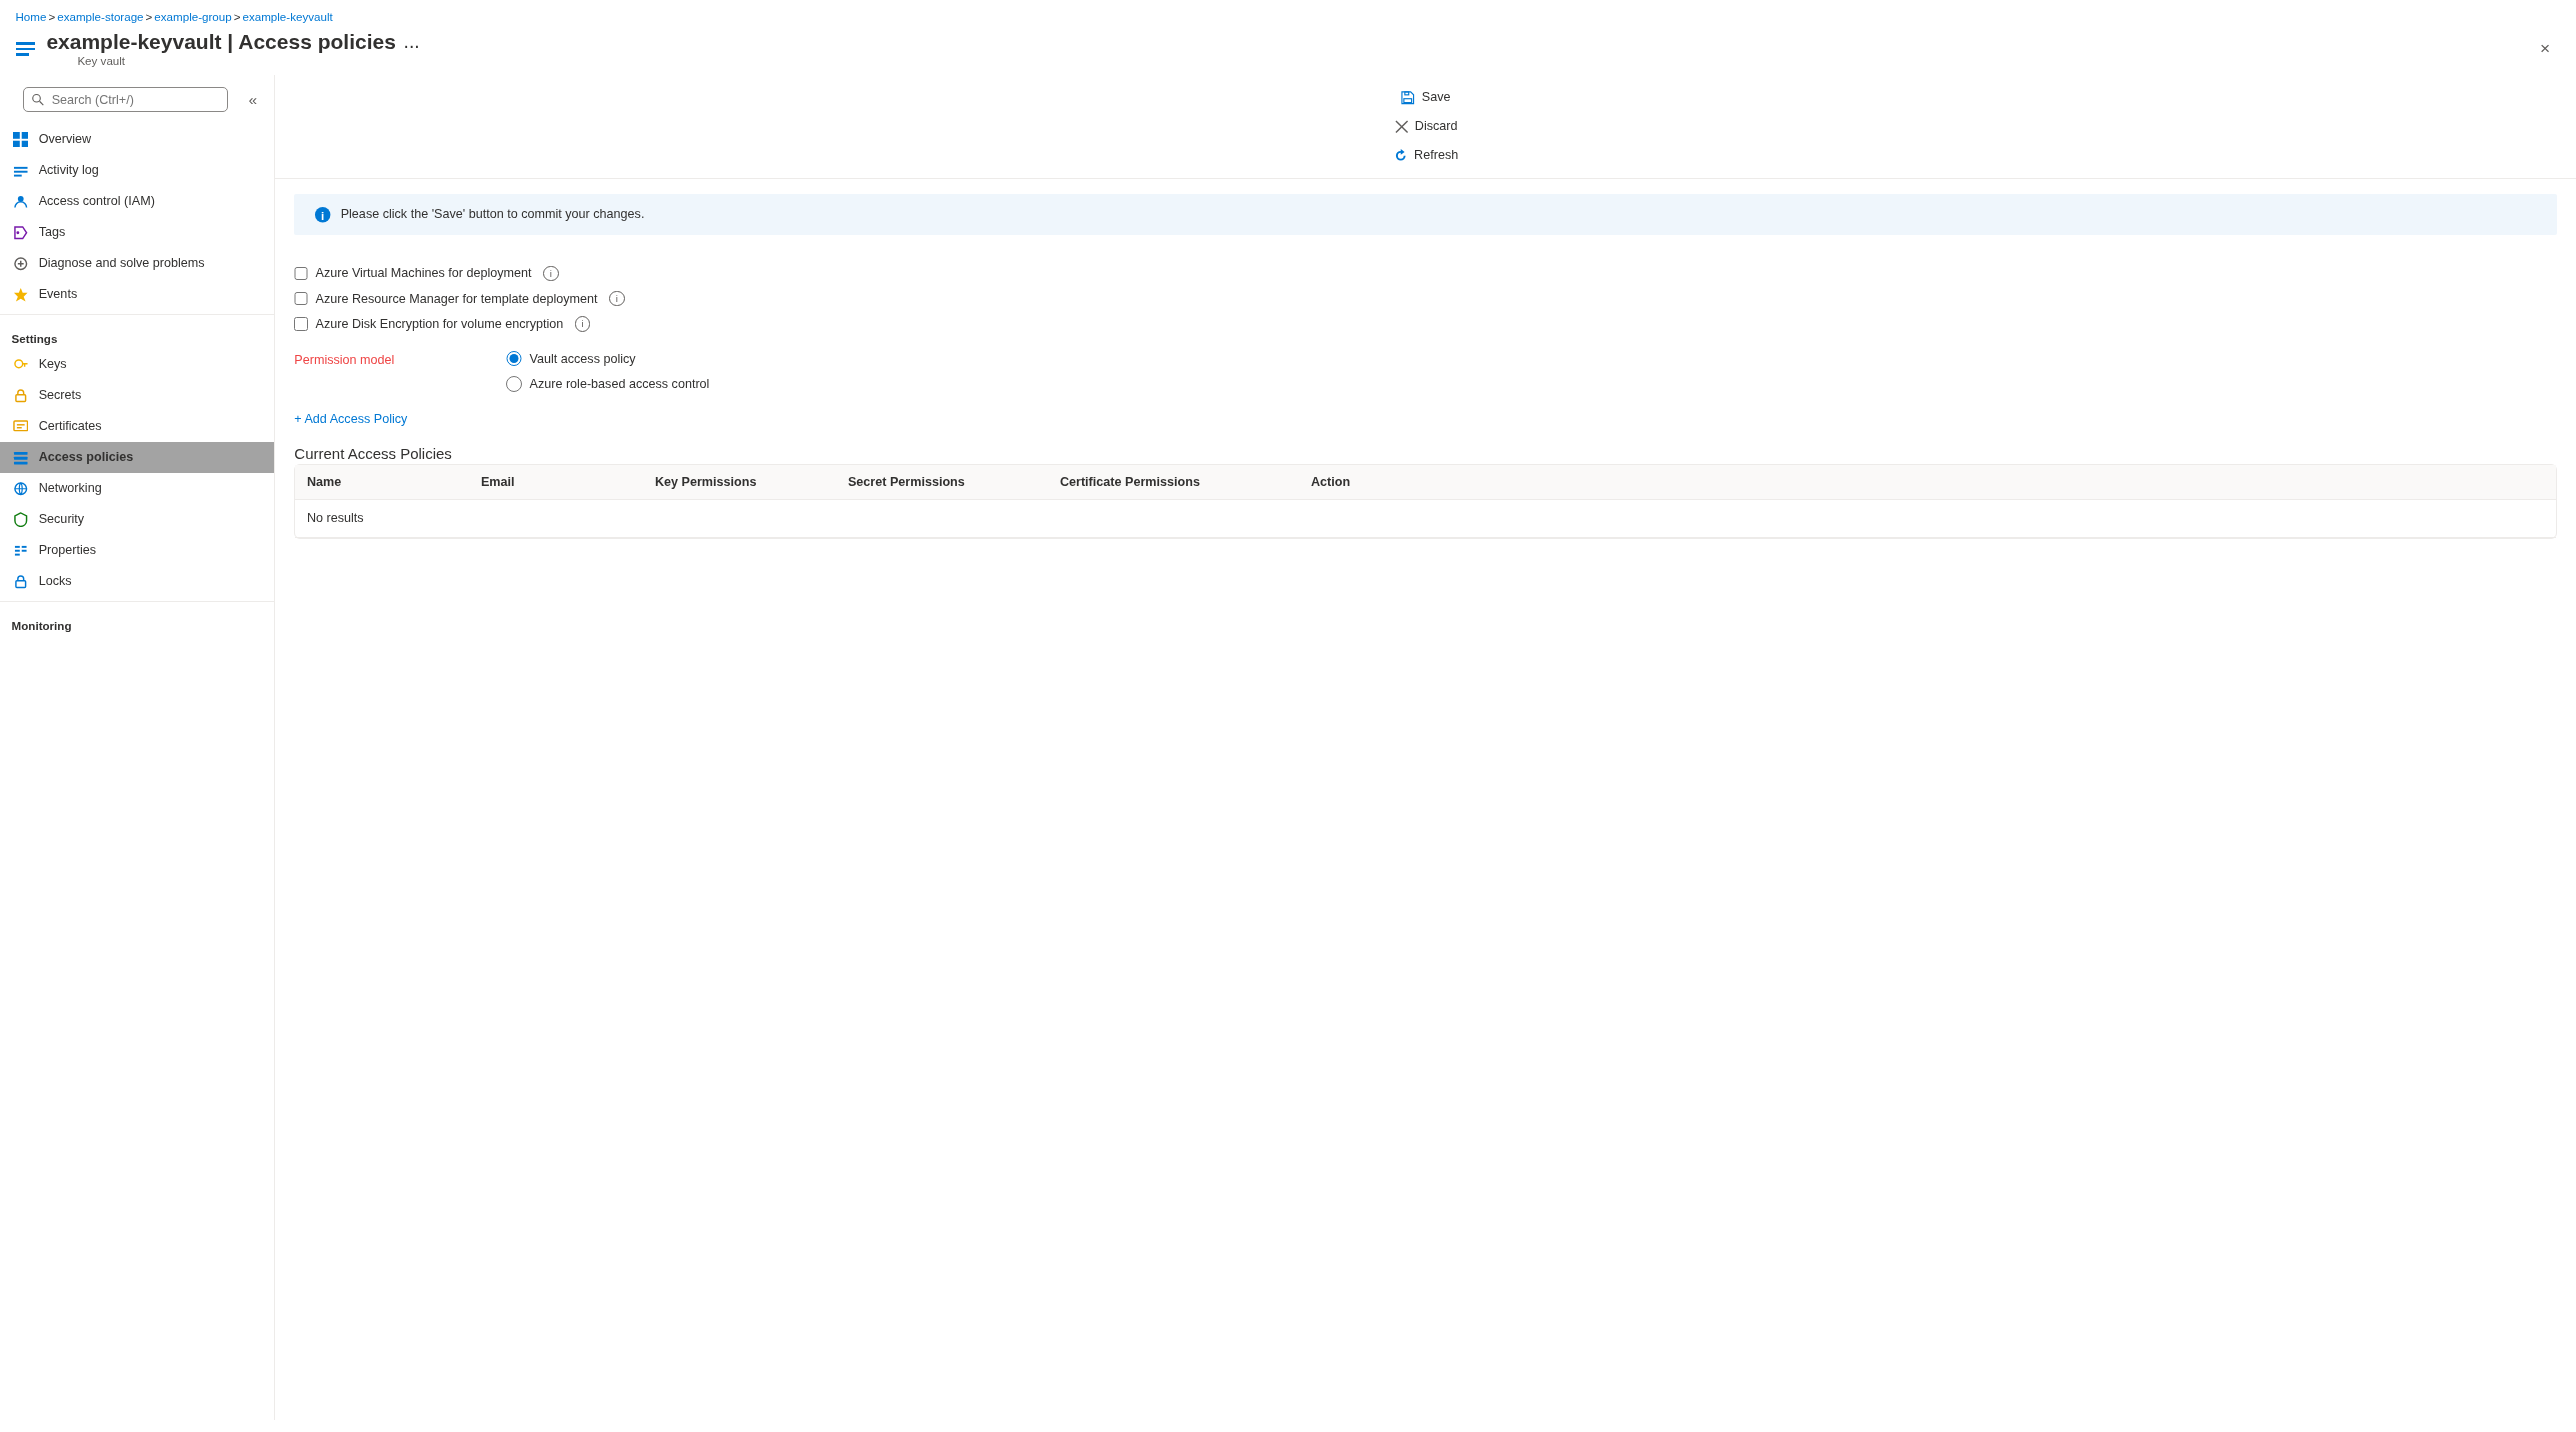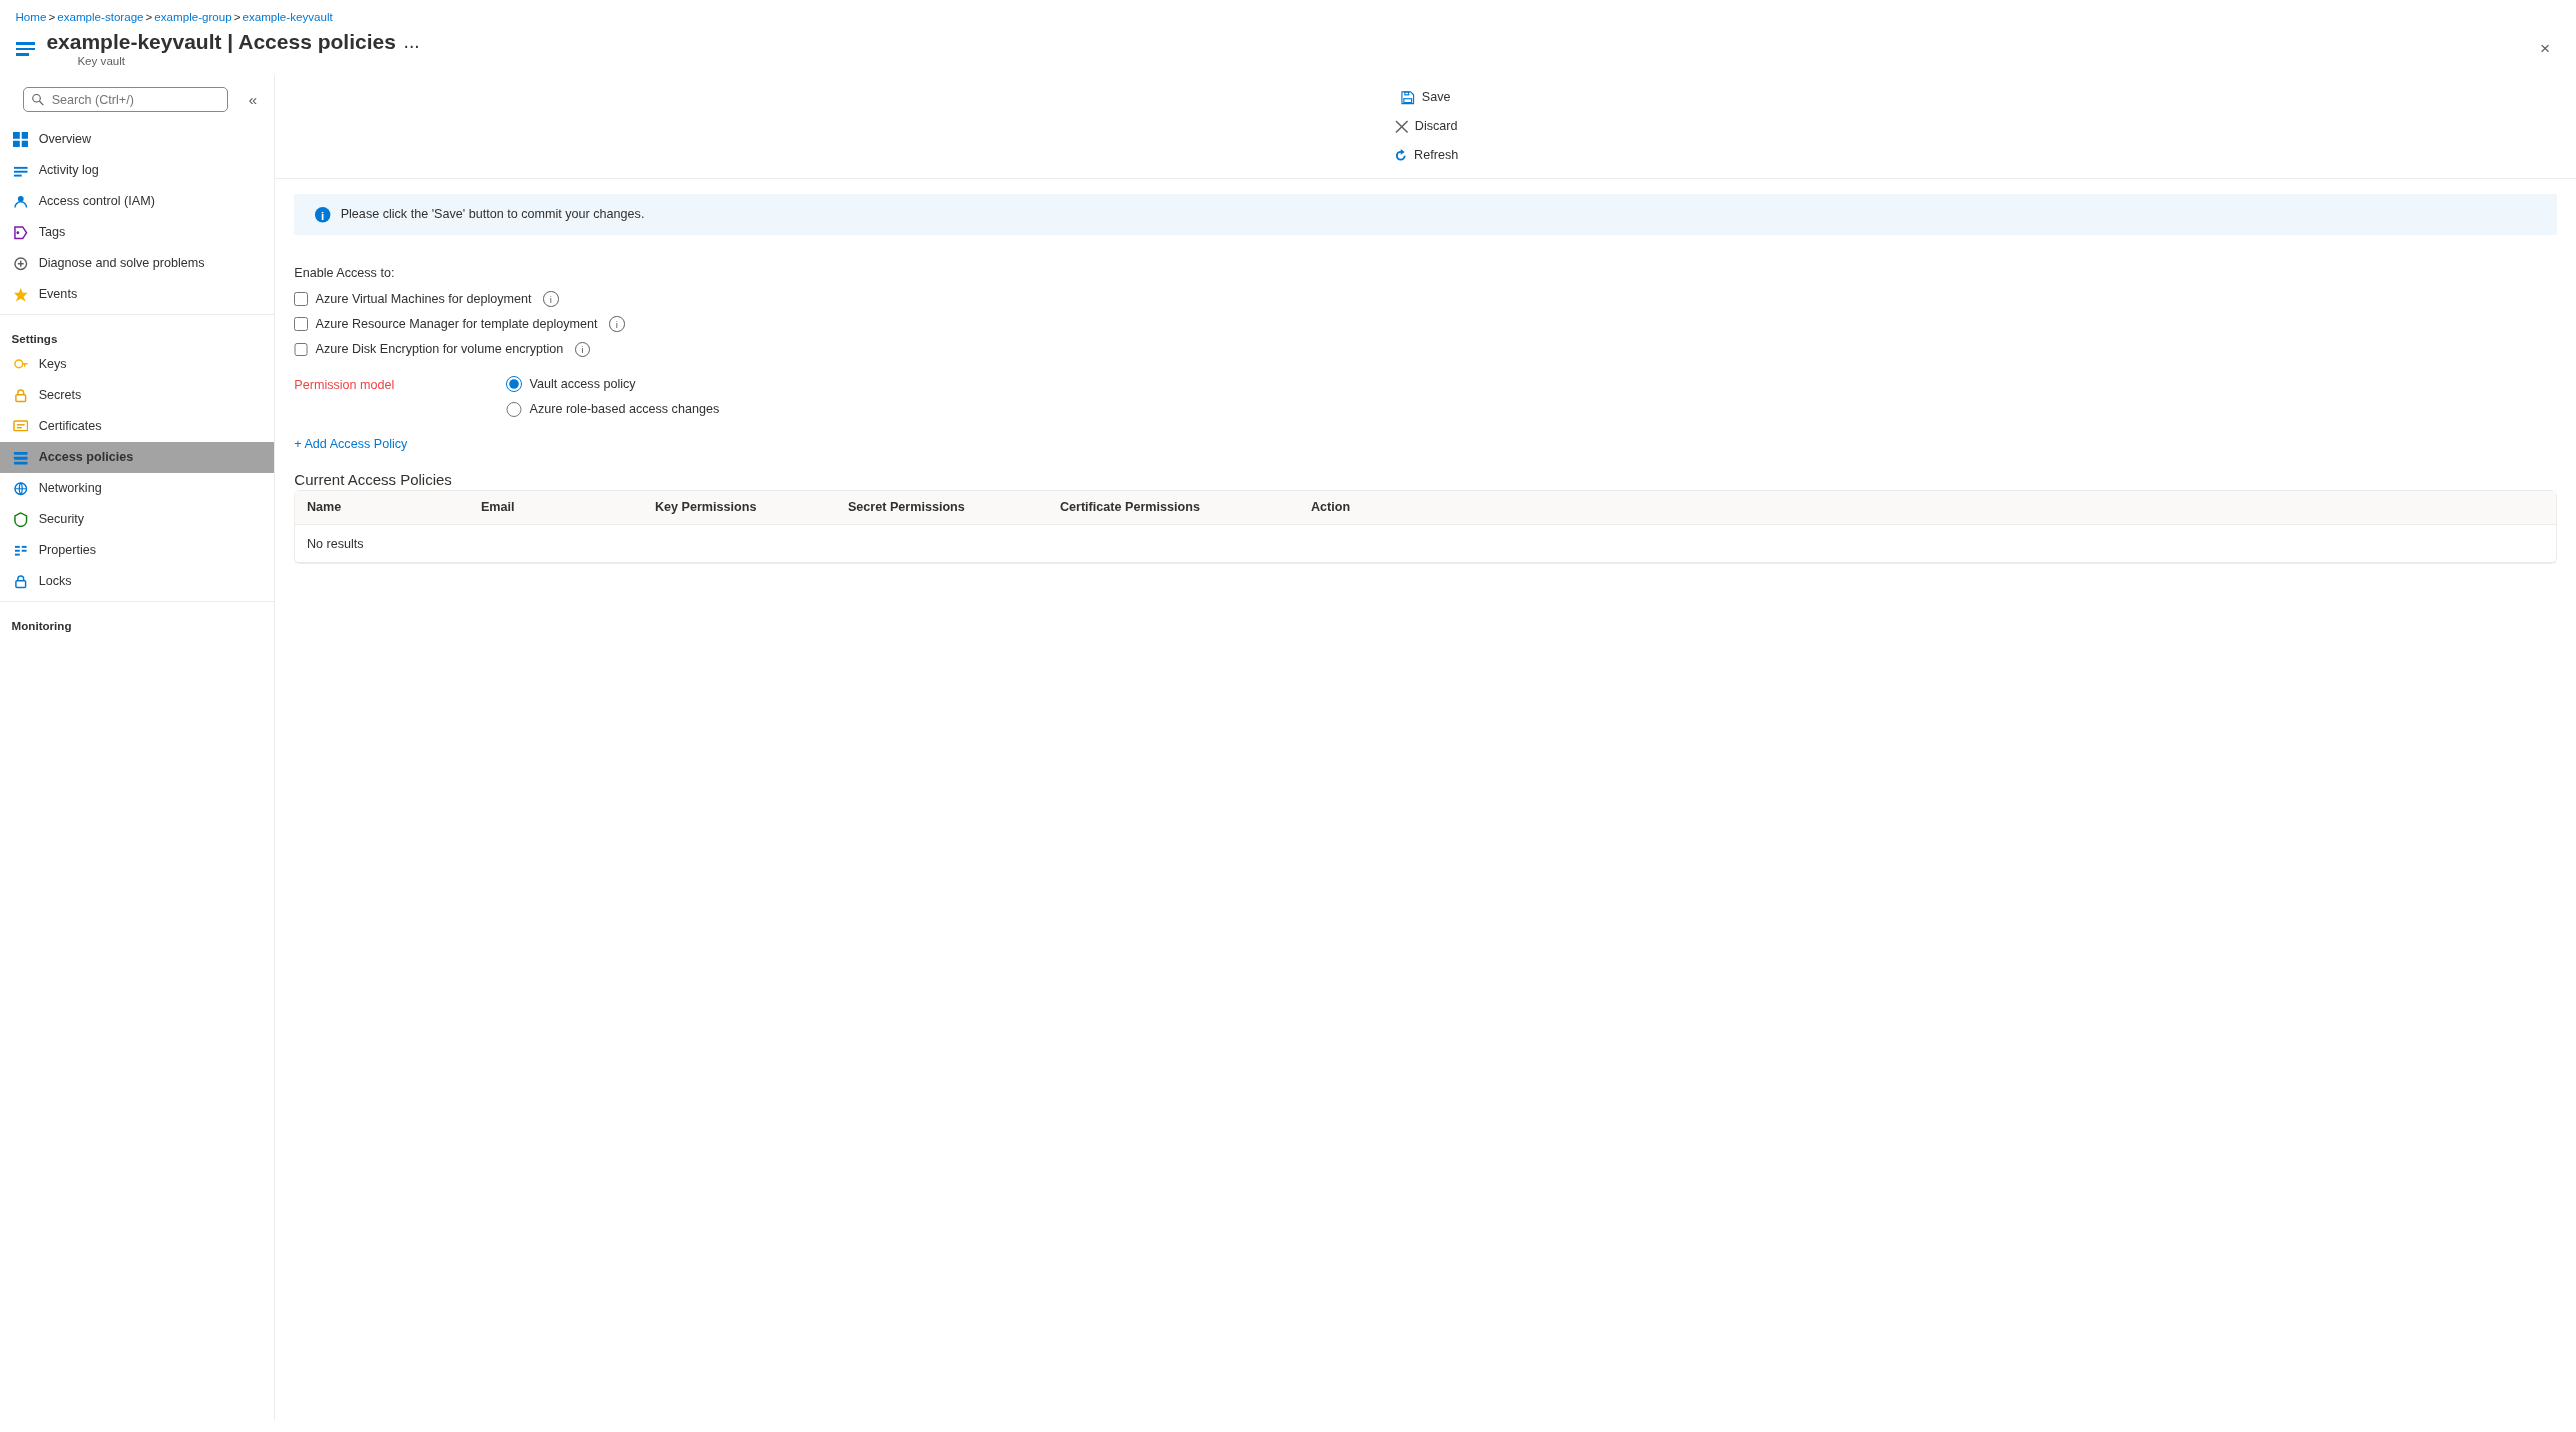--- a/index.html
+++ b/index.html
@@ -310,21 +310,20 @@
       <svg width="17.4" height="17.4" viewBox="0 0 18 18" style="font-size:13px">
           <circle cx="9" cy="9" r="8" fill="#0078d4"></circle>
           <text x="9" y="14" text-anchor="middle" fill="white" font-size="12" font-weight="bold">i</text>
         </svg>
       <span>Please click the 'Save' button to commit your changes.</span>
     </div>
 
     <div class="content">
 
       
-      <div class="section-label">Enable Access to:</div>
 
       <div class="checkbox-row">
         <input type="checkbox" id="vm" style="">
         <label for="vm">Azure Virtual Machines for deployment</label>
         <span class="info-icon">i</span>
       </div>
 
       <div class="checkbox-row">
         <input type="checkbox" id="arm" style="">
         <label for="arm">Azure Resource Manager for template deployment</label>
@@ -340,21 +339,21 @@
       
       <div class="permission-model">
         <div class="permission-model-label">Permission model</div>
         <div class="radio-group">
           <div class="radio-row">
             <input type="radio" name="permission" id="vault-policy" checked="" style="">
             <label for="vault-policy">Vault access policy</label>
           </div>
           <div class="radio-row">
             <input type="radio" name="permission" id="rbac" style="">
-            <label for="rbac">Azure role-based access changes</label>
+            <label for="rbac">Azure role-based access control</label>
           </div>
         </div>
       </div>
 
       
       <a href="#" class="add-policy-link">+ Add Access Policy</a>
 
       
       <div class="section-title">Current Access Policies</div>
 

